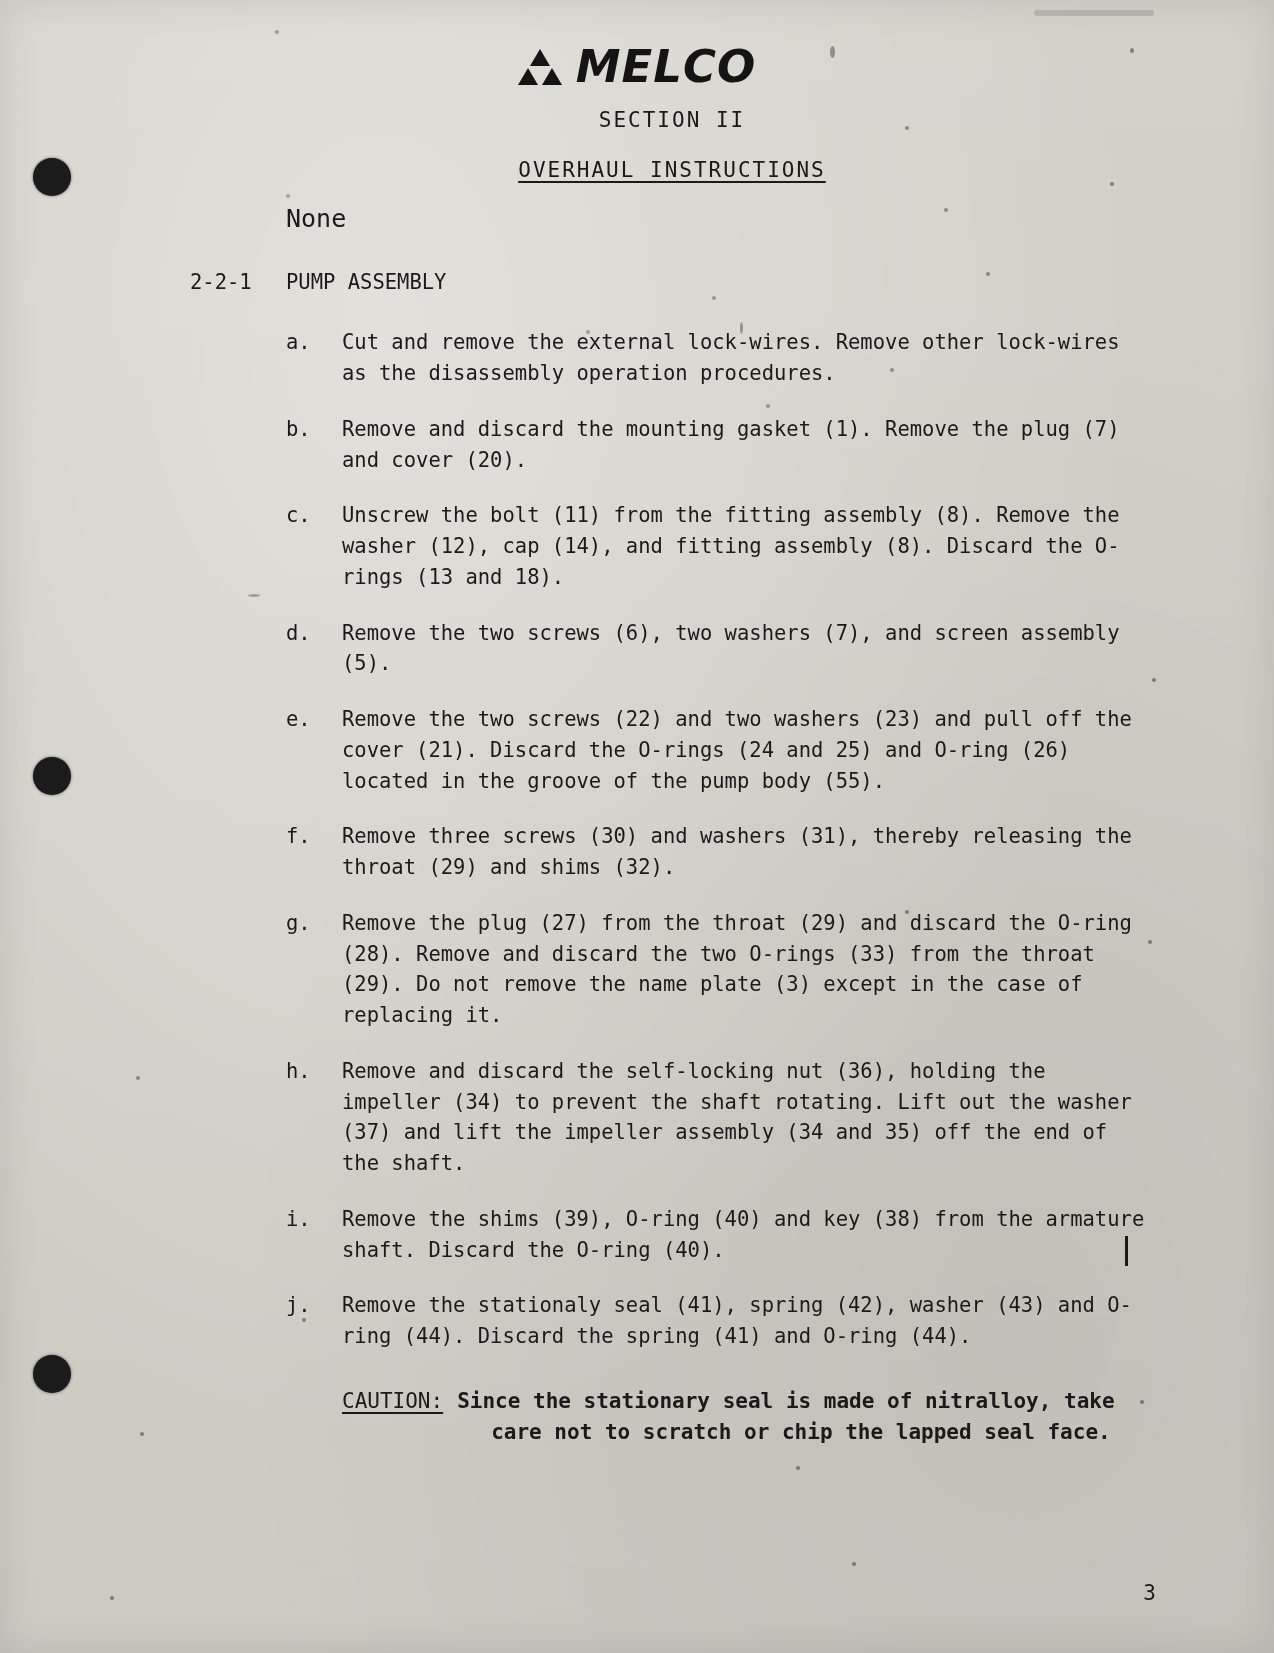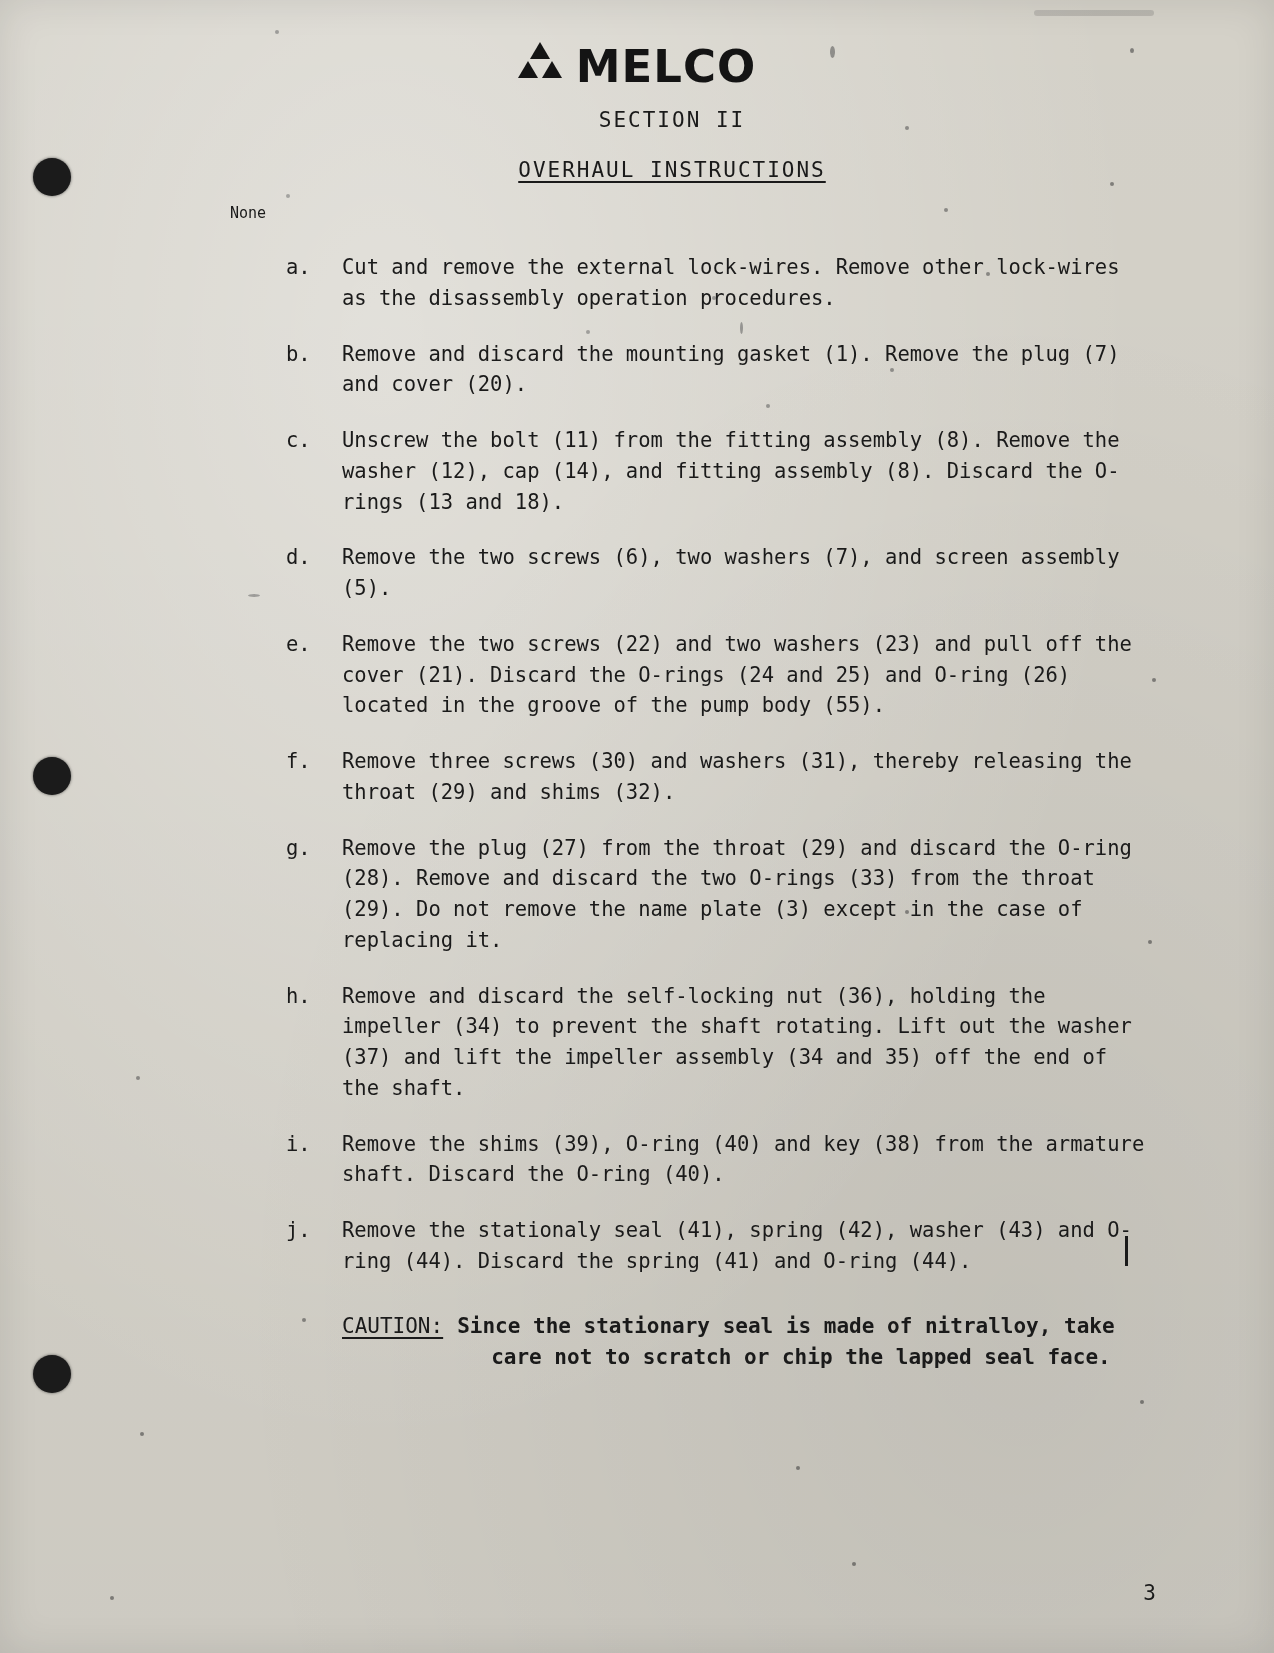--- a/index.html
+++ b/index.html
@@ -64,21 +64,23 @@
   .logo-row {
     position: absolute;
     top: 40px;
     left: 0;
     width: 100%;
     text-align: center;
     z-index: 6;
   }
   .logo {
     display: inline-flex;
+    align-items: center;
     gap: 14px;
+    font-style: italic;
   }
   .logo-mark {
     width: 44px;
     height: 40px;
     position: relative;
     display: inline-block;
   }
   .logo-text {
     font-family: "DejaVu Sans", sans-serif;
     font-size: 45px;
@@ -110,22 +112,22 @@
   }
   .para-num {
     width: 96px;
     flex: 0 0 96px;
     white-space: nowrap;
   }
   .para-body { flex: 1; }
 
   .sub-none {
     margin-top: 22px;
-    margin-left: 40px;
-    font-size: 15px;
+    margin-left: 96px;
+    font-size: 25px;
   }
 
   .items {
     margin-top: 30px;
     margin-left: 96px;
   }
   .item {
     display: flex;
     font-size: 20.5px;
     line-height: 1.5;
@@ -254,20 +256,26 @@
 
     <div class="section-head">
       <div class="line1">SECTION II</div>
       <div class="uline">OVERHAUL INSTRUCTIONS</div>
     </div>
 
 
     <div class="sub-none">None</div>
 
 
+    <div class="para-row">
+      <div class="para-num">2-2-1</div>
+      <div class="para-body">
+        <span>PUMP ASSEMBLY</span>
+      </div>
+    </div>
 
     <div class="items">
       <div class="item">
         <div class="item-letter">a.</div>
         <div class="item-text">Cut and remove the external lock-wires.  Remove other lock-wires as the disassembly operation procedures.</div>
       </div>
       <div class="item">
         <div class="item-letter">b.</div>
         <div class="item-text">Remove and discard the mounting gasket (1).  Remove the plug (7) and cover (20).</div>
       </div>

